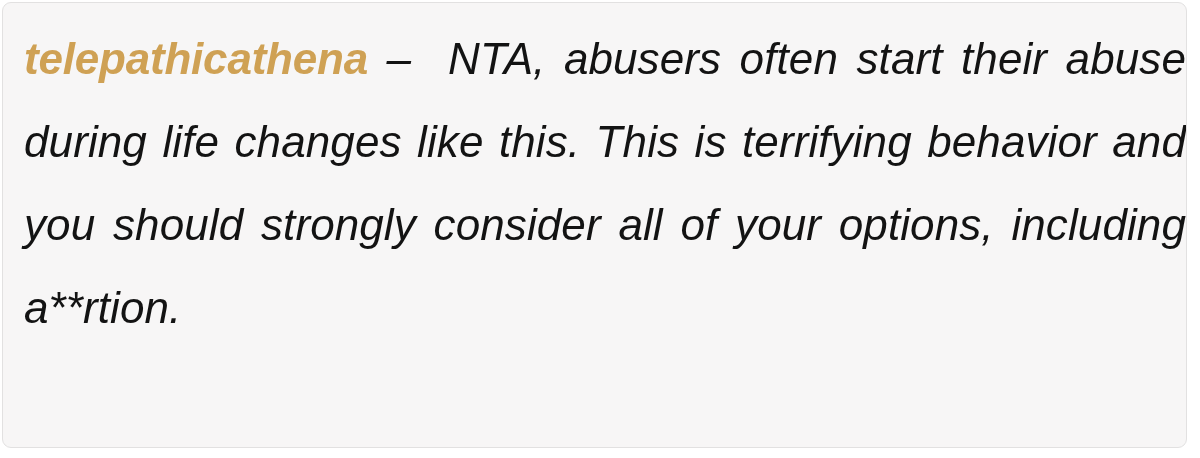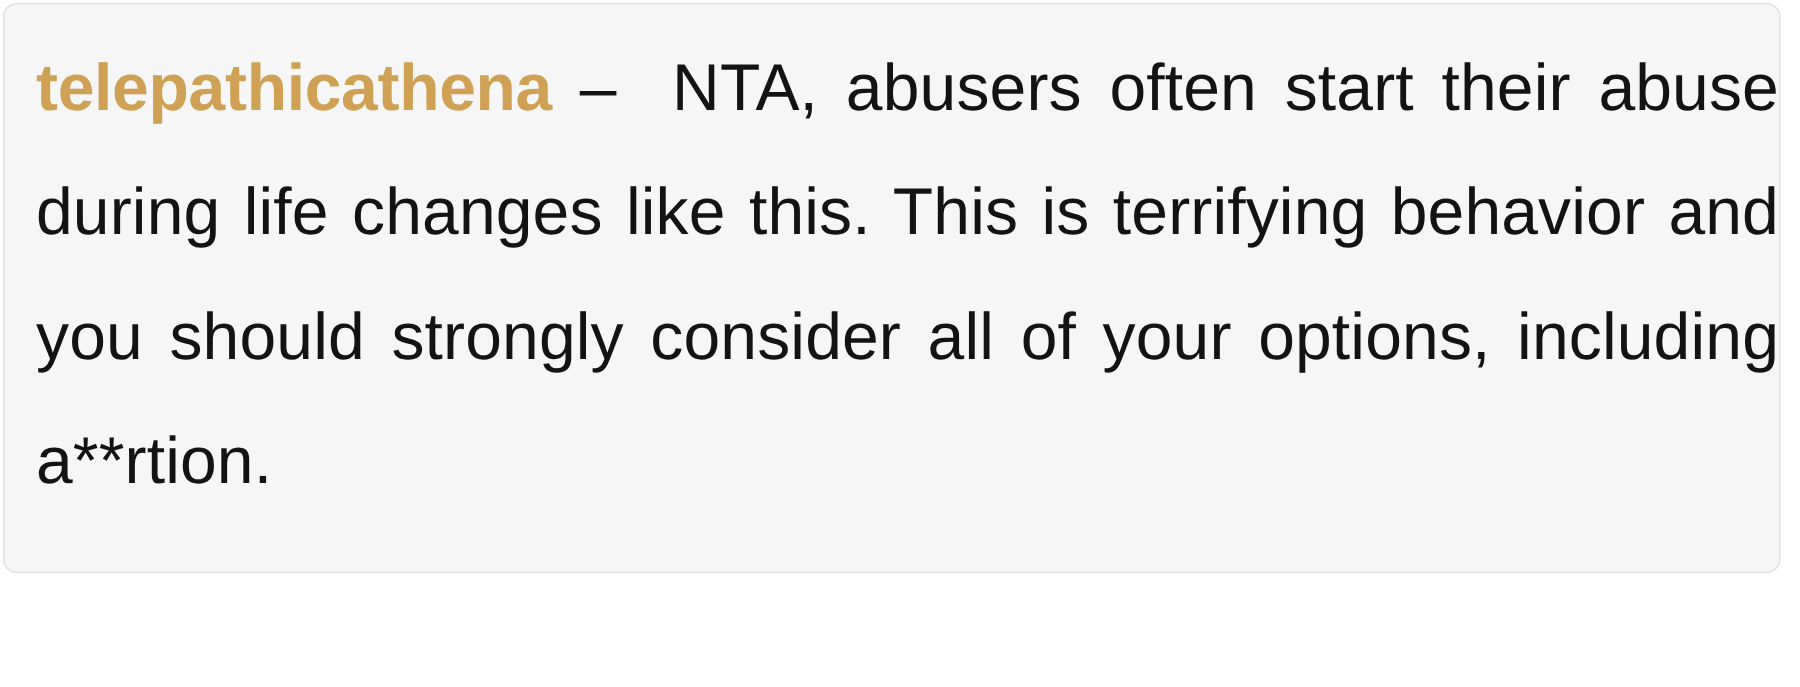--- a/index.html
+++ b/index.html
@@ -20,27 +20,28 @@
     position: relative;
     background: #ffffff;
     box-sizing: border-box;
   }
 
   .comment-card {
     position: absolute;
     left: 2px;
     top: 2px;
     width: 1185px;
-    height: 380px;
+    height: 446px;
     box-sizing: border-box;
     background: #f7f6f6;
     border: 1px solid #e2e1e1;
     border-radius: 9px;
     padding: 14px 0 18px 21px;
     overflow: hidden;
+    font-style: italic;
   }
 
   .comment-body {
     font-size: 44px;
     line-height: 83px;
     color: #131313;
     text-align: justify;
     text-justify: inter-word;
     font-stretch: condensed;
     letter-spacing: 0.1px;

